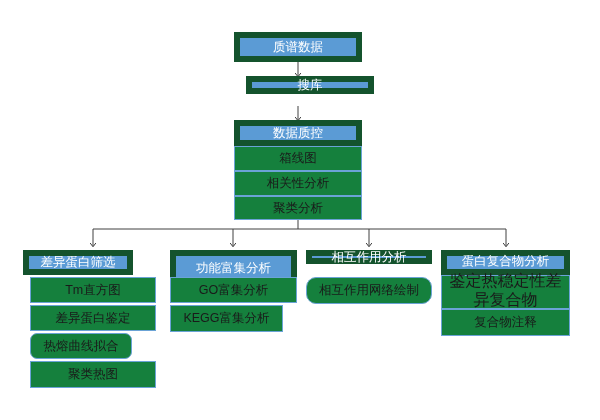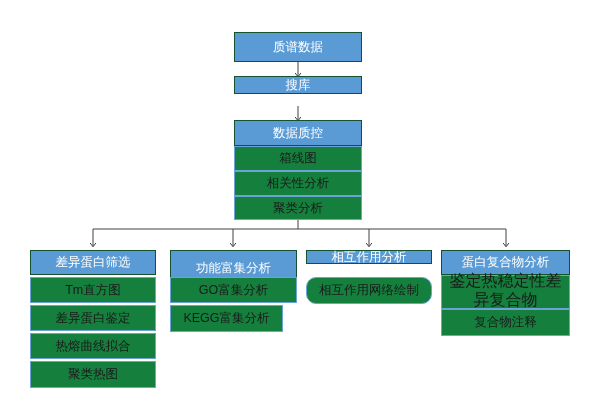--- a/index.html
+++ b/index.html
@@ -33,21 +33,21 @@
     position: absolute;
     box-sizing: border-box;
     display: flex;
     align-items: center;
     justify-content: center;
     text-align: center;
     line-height: 1.15;
   }
   .node-blue {
     background: #5b9bd5;
-    border: 1px solid #14532d;
+    border: 6px solid #14532d;
     color: #ffffff;
     font-size: 12.5px;
   }
   .node-white {
     background: #15803d;
     border: 1px solid #6ba3d6;
     color: #1a1a1a;
     font-size: 12.5px;
   }
   .node-white.tall {
@@ -82,50 +82,50 @@
     <line x1="93" y1="229" x2="93" y2="246" stroke="#404040" stroke-width="1" marker-end="url(#arrowhead)"></line>
     <line x1="233" y1="229" x2="233" y2="246" stroke="#404040" stroke-width="1" marker-end="url(#arrowhead)"></line>
     <line x1="369" y1="229" x2="369" y2="246" stroke="#404040" stroke-width="1" marker-end="url(#arrowhead)"></line>
     <line x1="506" y1="229" x2="506" y2="246" stroke="#404040" stroke-width="1" marker-end="url(#arrowhead)"></line>
   </svg>
 
   <div class="node node-blue" style="left:234px; top:32px; width:128px; height:30px;">
     <span>质谱数据</span>
   </div>
 
-  <div class="node node-blue" style="left:234px; top:76px; width:128px; height:18px;justify-content:center;">
+  <div class="node node-blue" style="left:246px; top:76px; width:128px; height:18px;justify-content:center;">
     <span>搜库</span>
   </div>
 
   <div class="node node-blue" style="left:234px; top:120px; width:128px; height:26px;">
     <span>数据质控</span>
   </div>
 
   <div class="node node-white" style="left:234px; top:146px; width:128px; height:25px;">
     <span>箱线图</span>
   </div>
 
   <div class="node node-white" style="left:234px; top:171px; width:128px; height:25px;">
     <span>相关性分析</span>
   </div>
 
   <div class="node node-white" style="left:234px; top:196px; width:128px; height:24px;">
     <span>聚类分析</span>
   </div>
 
-  <div class="node node-blue" style="left:30px; top:250px; width:126px; height:25px;">
+  <div class="node node-blue" style="left:23px; top:250px; width:110px; height:25px;">
     <span class="stack-title">差异蛋白筛选</span>
   </div>
   <div class="node node-white" style="left:30px; top:277px; width:126px; height:26px;align-items:center;">
     <span>Tm直方图</span>
   </div>
   <div class="node node-white" style="left:30px; top:305px; width:126px; height:26px;">
     <span>差异蛋白鉴定</span>
   </div>
-  <div class="node node-white" style="left:30px; top:333px; width:126px; height:26px;">
+  <div class="node node-white" style="left:30px; top:333px; width:102px; height:26px;border-radius:7px;">
     <span>热熔曲线拟合</span>
   </div>
   <div class="node node-white" style="left:30px; top:361px; width:126px; height:27px;">
     <span>聚类热图</span>
   </div>
 
   <div class="node node-blue" style="left:170px; top:250px; width:127px; height:37px;">
     <span class="stack-title">功能富集分析</span>
   </div>
   <div class="node node-white" style="left:170px; top:277px; width:127px; height:26px;">
@@ -135,21 +135,21 @@
     <span>KEGG富集分析</span>
   </div>
 
   <div class="node node-blue" style="left:306px; top:250px; width:126px; height:14px;">
     <span class="stack-title">相互作用分析</span>
   </div>
   <div class="node node-white" style="left:306px; top:277px; width:126px; height:27px;border-radius:10px;">
     <span>相互作用网络绘制</span>
   </div>
 
-  <div class="node node-blue" style="left:441px; top:250px; width:129px; height:25px;">
+  <div class="node node-blue" style="left:441px; top:250px; width:129px; height:25px;font-family:Liberation Mono, monospace;">
     <span class="stack-title">蛋白复合物分析</span>
   </div>
   <div class="node node-white tall" style="left:441px; top:275px; width:129px; height:34px;">
     <span>鉴定热稳定性差异复合物</span>
   </div>
   <div class="node node-white" style="left:441px; top:309px; width:129px; height:27px;">
     <span>复合物注释</span>
   </div>
 
 </div>

